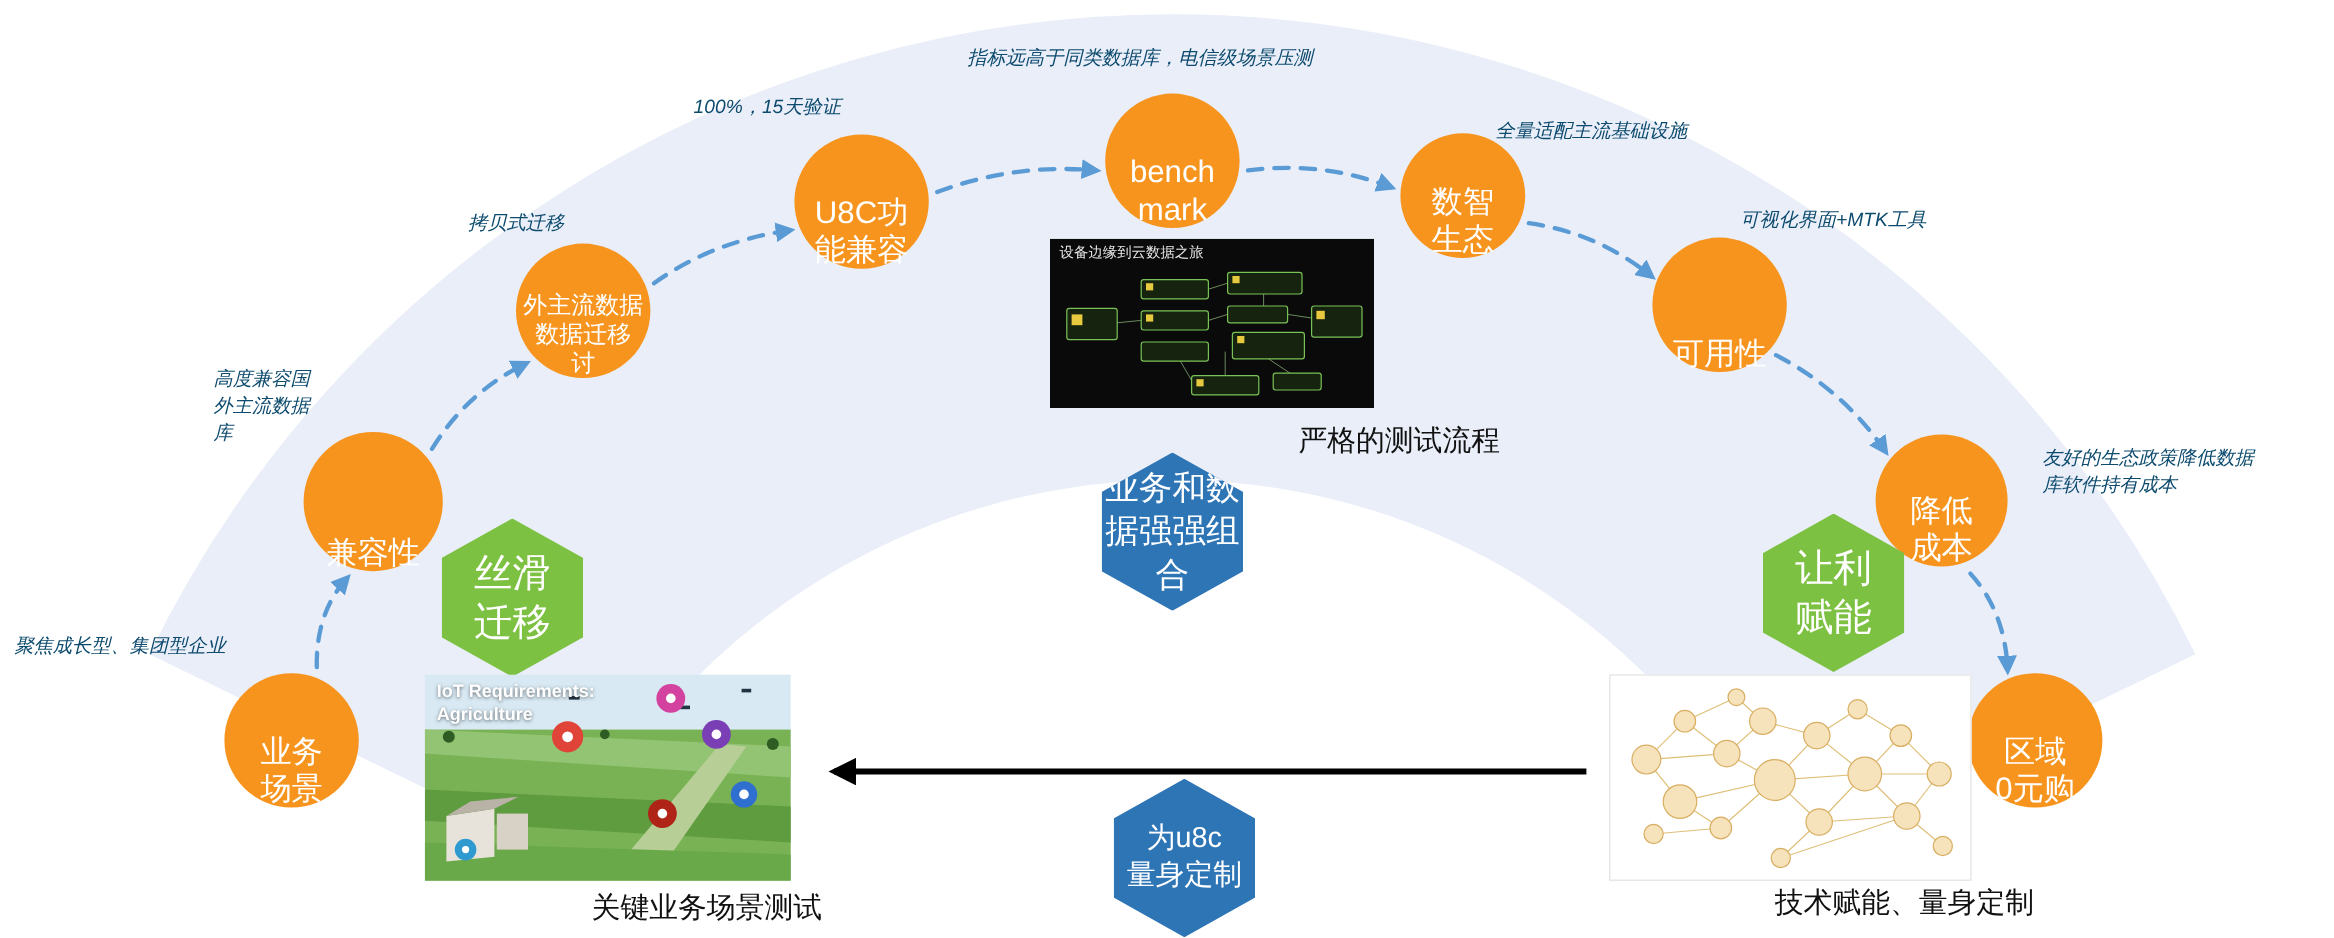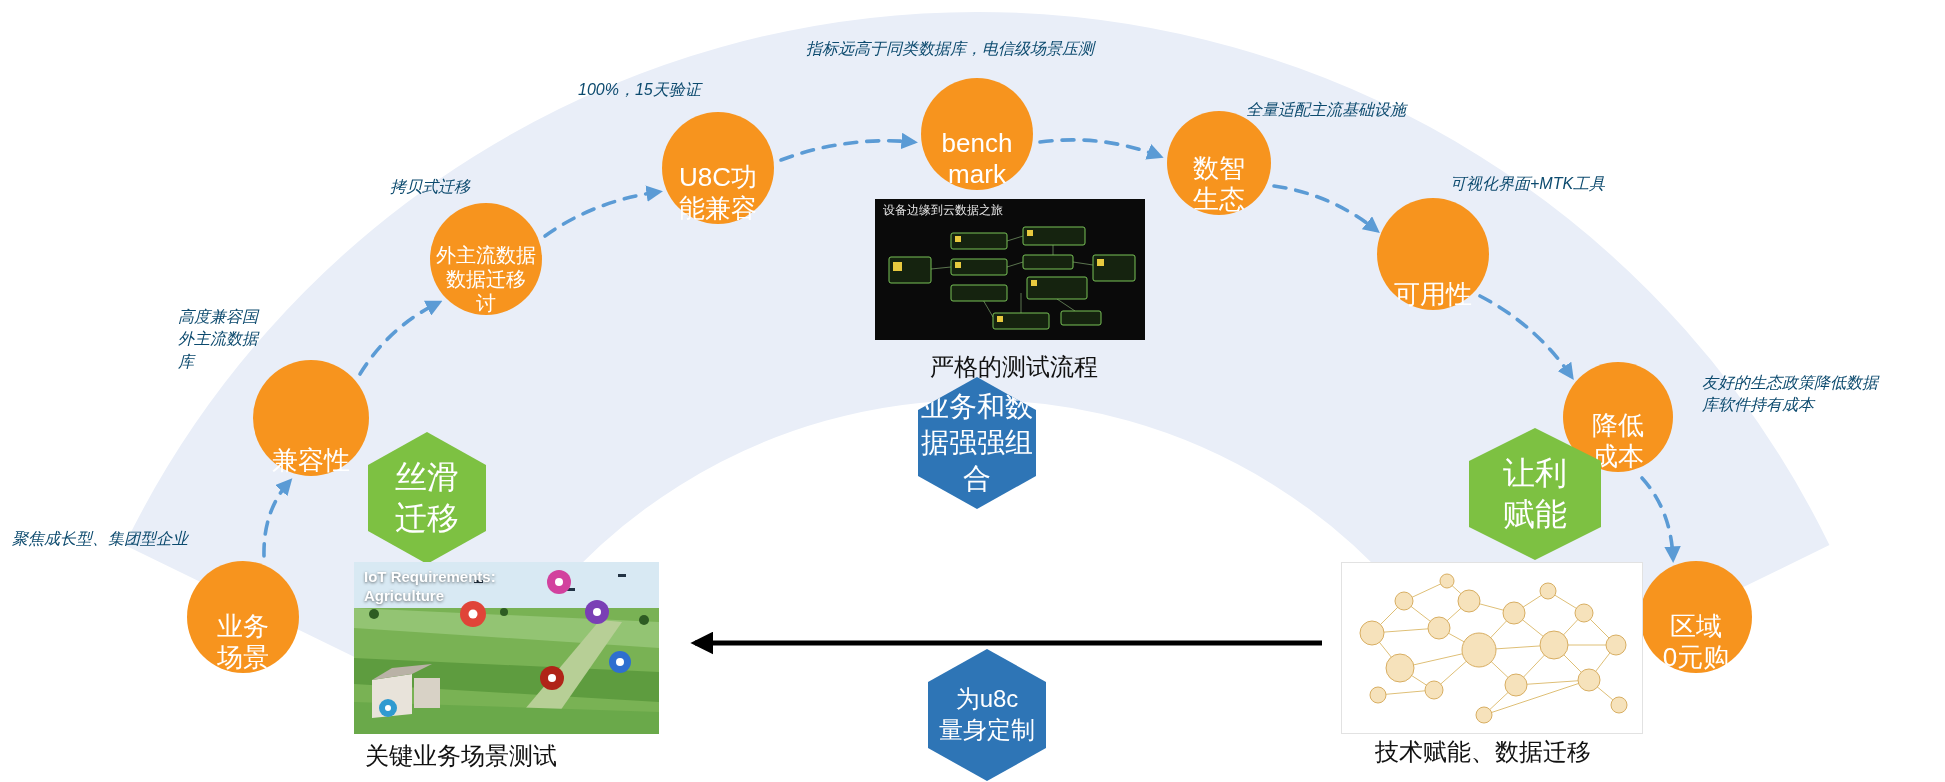--- a/index.html
+++ b/index.html
@@ -19,21 +19,21 @@
     position:absolute; color:#fff;
     display:flex; align-items:center; justify-content:center;
     text-align:center; white-space:pre-line;
     font-size:32px; line-height:1.28; font-weight:500;
     clip-path:polygon(50% 0,100% 25%,100% 75%,50% 100%,0 75%,0 25%);
   }
   .hex.green { background:var(--green,#7DC142); }
   .hex.blue  { background:var(--blue,#2E75B6); }
 
   .note { position:absolute; color:#0c4a6e; font-size:16px; line-height:1.4; white-space:pre-line;font-style:italic; }
-  .caption { position:absolute; color:#111; font-size:24px; text-align:left; }
+  .caption { position:absolute; color:#111; font-size:24px; text-align:right; }
 
   .figure { position:absolute;margin-left:16px; }
   .figure svg { display:block; }
   .fig-title-dark {
     position:absolute; top:4px; left:8px; color:#e6e6e6; font-size:12px; line-height:1.2;
   }
   .fig-title-iot {
     position:absolute; top:6px; left:10px; color:#fff; font-size:15px; font-weight:bold;
     line-height:1.25; white-space:pre-line; text-shadow:0 1px 3px rgba(0,0,0,.55);
   }
@@ -98,21 +98,21 @@
   <div class="step" style="left:1563px;top:362px; width:110px; height:110px;"><span>降低
 成本</span></div>
   <div class="step" style="left:1640px;top:561px; width:112px; height:112px;"><span>区域
 0元购</span></div>
 
   <div class="hex green" style="left:368px; top:432px; width:118px; height:132px;"><span>丝滑
 迁移</span></div>
   <div class="hex blue" style="left:918px; top:377px; width:118px; height:132px; font-size:28px;"><span>业务和数
 据强强组
 合</span></div>
-  <div class="hex green" style="left:1469px;top:428px; width:132px; height:132px;"><span>让利
+  <div class="hex green" style="left:1469px;top:428px; width:118px; height:132px;"><span>让利
 赋能</span></div>
   <div class="hex blue" style="left:928px; top:649px; width:118px; height:132px; font-size:24px;"><span>为u8c
 量身定制</span></div>
 
   <div class="figure" style="left:859px; top:199px; width:270px; height:141px;">
     <svg width="270" height="141">
       <rect width="270" height="141" fill="#0A0A0A"></rect>
       <g stroke="#6f8f5f" stroke-width="0.8">
         <line x1="56" y1="70" x2="76" y2="68"></line>
           <line x1="132" y1="42" x2="148" y2="37"></line>
@@ -236,15 +236,15 @@
           <circle cx="242" cy="50" r="9"></circle>
         <circle cx="247" cy="117" r="11"></circle>
           <circle cx="274" cy="82" r="10"></circle>
           <circle cx="105" cy="18" r="7"></circle>
         <circle cx="36" cy="132" r="8"></circle>
           <circle cx="277" cy="142" r="8"></circle>
           <circle cx="142" cy="152" r="8"></circle>
       </g>
     </svg>
   </div>
-  <div class="caption" style="left:1375px; top:736px; width:320px;">技术赋能、数据迁移</div>
+  <div class="caption" style="left:1375px; top:736px; width:320px;">技术赋能、量身定制</div>
 
 </div>
 
 </body></html>

